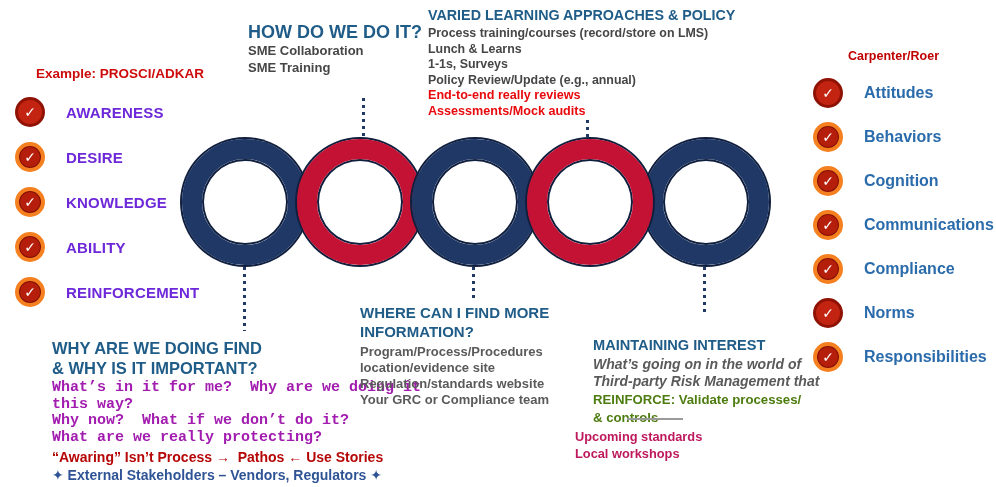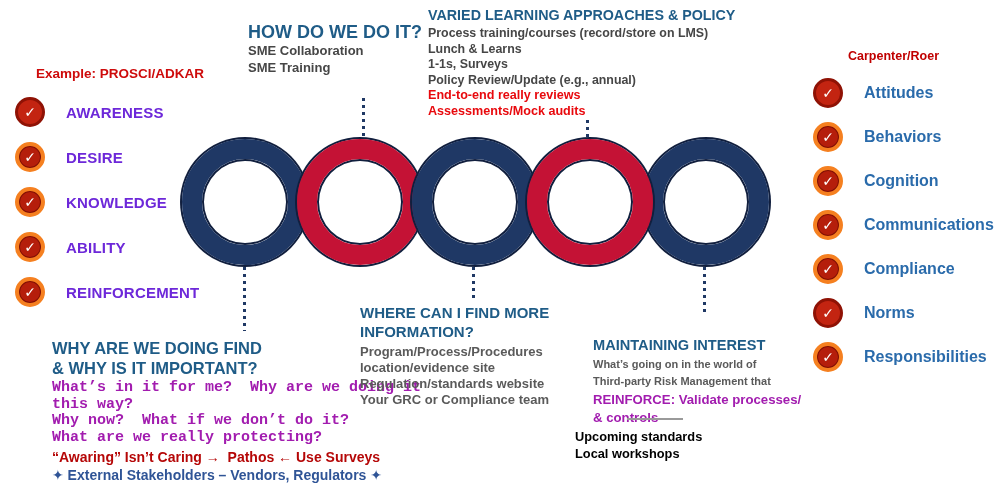--- a/index.html
+++ b/index.html
@@ -60,25 +60,25 @@
   .why-line{font-size:15px;font-weight:bold;color:#a21caf;line-height:16.6px;white-space:pre-wrap;font-family:Liberation Mono, monospace;}
   .why-body{margin-top:2px;}
   .why-red{font-size:14px;font-weight:800;color:#B50707;margin-top:3px;white-space:pre-wrap;}
   .why-blue{font-size:14px;font-weight:800;color:#2F5496;margin-top:2px;}
   .where-block{left:360px;top:303px;width:236px;}
   .where-block .sec-title{font-size:15px;line-height:19px;}
   .where-body{margin-top:3px;}
   .where-line{font-size:13px;font-weight:600;color:#5A5A5A;line-height:16px;}
   .maintaining-block{left:593px;top:309px;width:234px;margin-top:28px;}
   .maintaining-block .sec-title{font-size:14.6px;line-height:17px;margin-bottom:2px;}
-  .maintaining-line{font-size:11px;font-weight:bold;color:#5A5A5A;line-height:16.8px;}
-  .maintaining-red{font-size:13.2px;font-weight:800;color:#a21caf;line-height:17px;margin-top:1px;}
+  .maintaining-line{font-size:14px;font-weight:bold;color:#5A5A5A;line-height:16.8px;font-style:italic;}
+  .maintaining-red{font-size:13.2px;font-weight:800;color:#4d7c0f;line-height:17px;margin-top:1px;}
   .maintaining-footer{left:575px;top:418px;width:160px;}
   .footer-divider{width:56px;height:2px;background:#9A9A9A;margin:0 auto 8px auto;}
-  .footer-line{font-size:12.8px;font-weight:600;color:#000000;line-height:17px;}
+  .footer-line{font-size:12.8px;font-weight:600;color:#be185d;line-height:17px;}
 </style>
 </head>
 <body>
 
 <div class="canvas">
 
   <div class="panel-title left-title">Example:  PROSCI/ADKAR</div>
   <div class="panel left-items">
       <div class="check-row">
         <span class="check red">✓</span>
@@ -173,21 +173,21 @@
   <div class="block why-block">
     <div class="sec-title">
         <div>WHY ARE WE DOING FIND</div>
         <div>&amp; WHY IS IT IMPORTANT?</div>
       </div>
     <div class="why-body">
         <div class="why-line">What’s in it for me?  Why are we doing it this way?</div>
         <div class="why-line">Why now?  What if we don’t do it?</div>
         <div class="why-line">What are we really protecting?</div>
       </div>
-    <div class="why-red">“Awaring” Isn’t Caring →  Pathos ← Use Surveys</div>
+    <div class="why-red">“Awaring” Isn’t Process →  Pathos ← Use Stories</div>
     <div class="why-blue">✦ External Stakeholders – Vendors, Regulators ✦</div>
   </div>
 
   <div class="block where-block">
     <div class="sec-title">
         <div>WHERE CAN I FIND MORE</div>
         <div>INFORMATION?</div>
       </div>
     <div class="where-body">
         <div class="where-line">Program/Process/Procedures</div>

